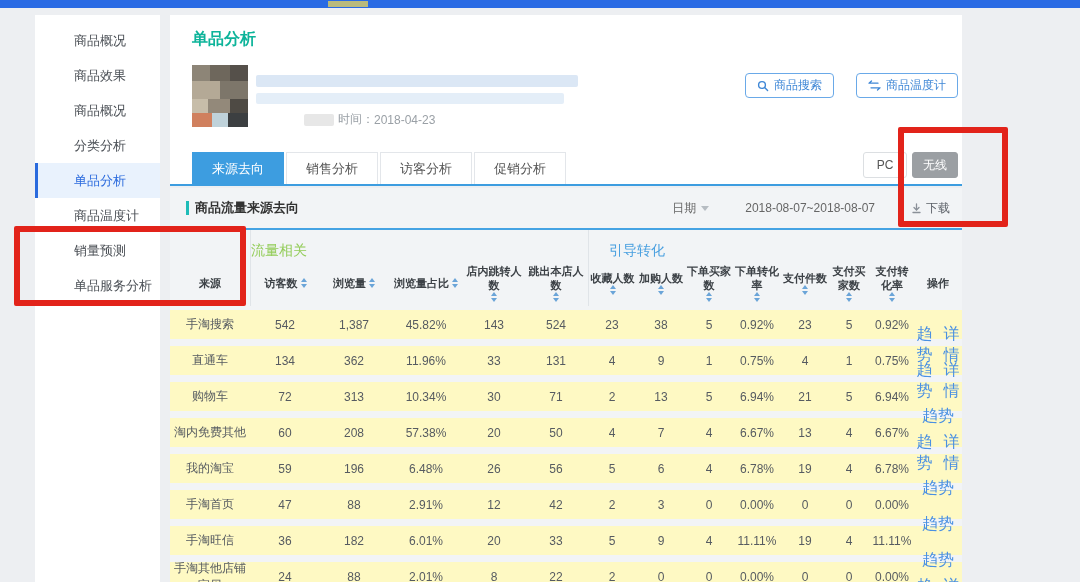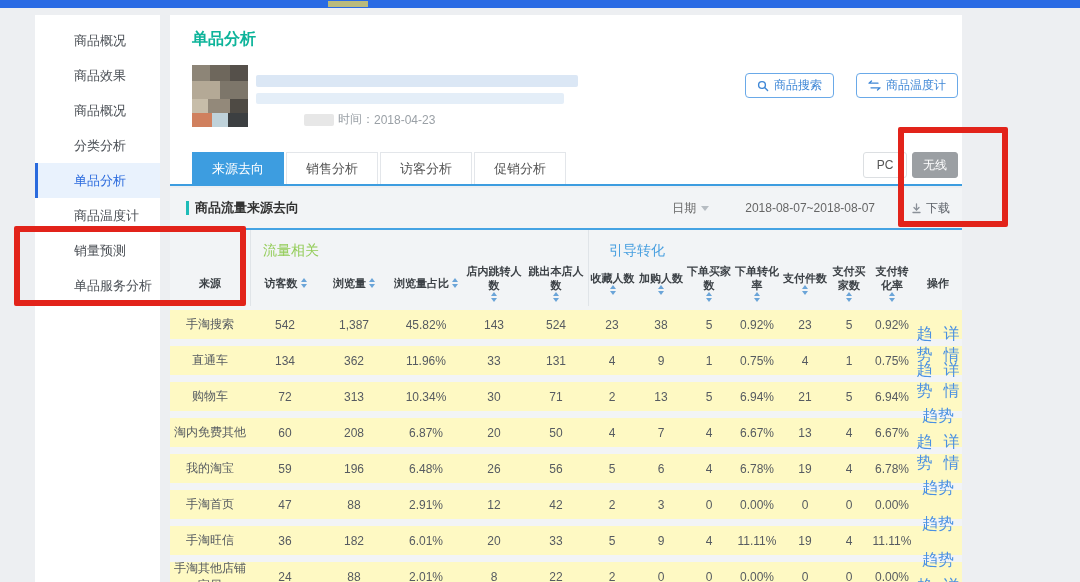--- a/index.html
+++ b/index.html
@@ -64,21 +64,21 @@
   .sec-right { margin-left:auto; display:flex; align-items:center; gap:36px; font-size:12px; color:#666; }
   .date-dd { display:inline-flex; align-items:center; gap:5px; cursor:pointer; }
   .caret { width:0; height:0; border-left:4px solid transparent; border-right:4px solid transparent; border-top:5px solid #b6bcc2; }
   .dl { display:inline-flex; align-items:center; gap:4px; color:#5a5f66; cursor:pointer; }
 
   
   .thead { border-top:2px solid #45a3e3; }
   .grow { display:flex; height:30px; align-items:center; }
   .gcell { height:100%; display:flex; align-items:flex-end; padding-bottom:0; }
   .gw0 { width:80px; }
-  .gw1 { width:338px; padding-left:12px; }
+  .gw1 { width:338px; }
   .gw2 { width:374px; padding-left:20px; }
   .glabel { font-size:14px; }
   .sep { border-left:1px solid #e0e4e8; }
   .hrow { display:flex; }
   .th { min-height:46px; display:flex; flex-wrap:wrap; align-content:center; align-items:center; justify-content:center; column-gap:3px; text-align:center; font-size:11px; font-weight:bold; color:#3c4146; line-height:14px; padding:2px 1px; }
   .sort { display:inline-flex; flex-direction:column; gap:2px; cursor:pointer; }
   .sort i { display:block; width:0; height:0; border-left:3.5px solid transparent; border-right:3.5px solid transparent; }
   .sort .up { border-bottom:4px solid #6aa4d8; }
   .sort .dn { border-top:4px solid #6aa4d8; }
 
@@ -356,21 +356,21 @@
             <div class="td cw11">5</div>
             <div class="td cw12">6.94%</div>
             <div class="td op cw13">
               <span class="link">趋势</span>
             </div>
           </div>
           <div class="trow">
             <div class="td cw0">淘内免费其他</div>
             <div class="td cw1">60</div>
             <div class="td cw2">208</div>
-            <div class="td cw3">6.87%</div>
+            <div class="td cw3">57.38%</div>
             <div class="td cw4">20</div>
             <div class="td cw5">50</div>
             <div class="td cw6">4</div>
             <div class="td cw7">7</div>
             <div class="td cw8">4</div>
             <div class="td cw9">6.67%</div>
             <div class="td cw10">13</div>
             <div class="td cw11">4</div>
             <div class="td cw12">6.67%</div>
             <div class="td op cw13">

